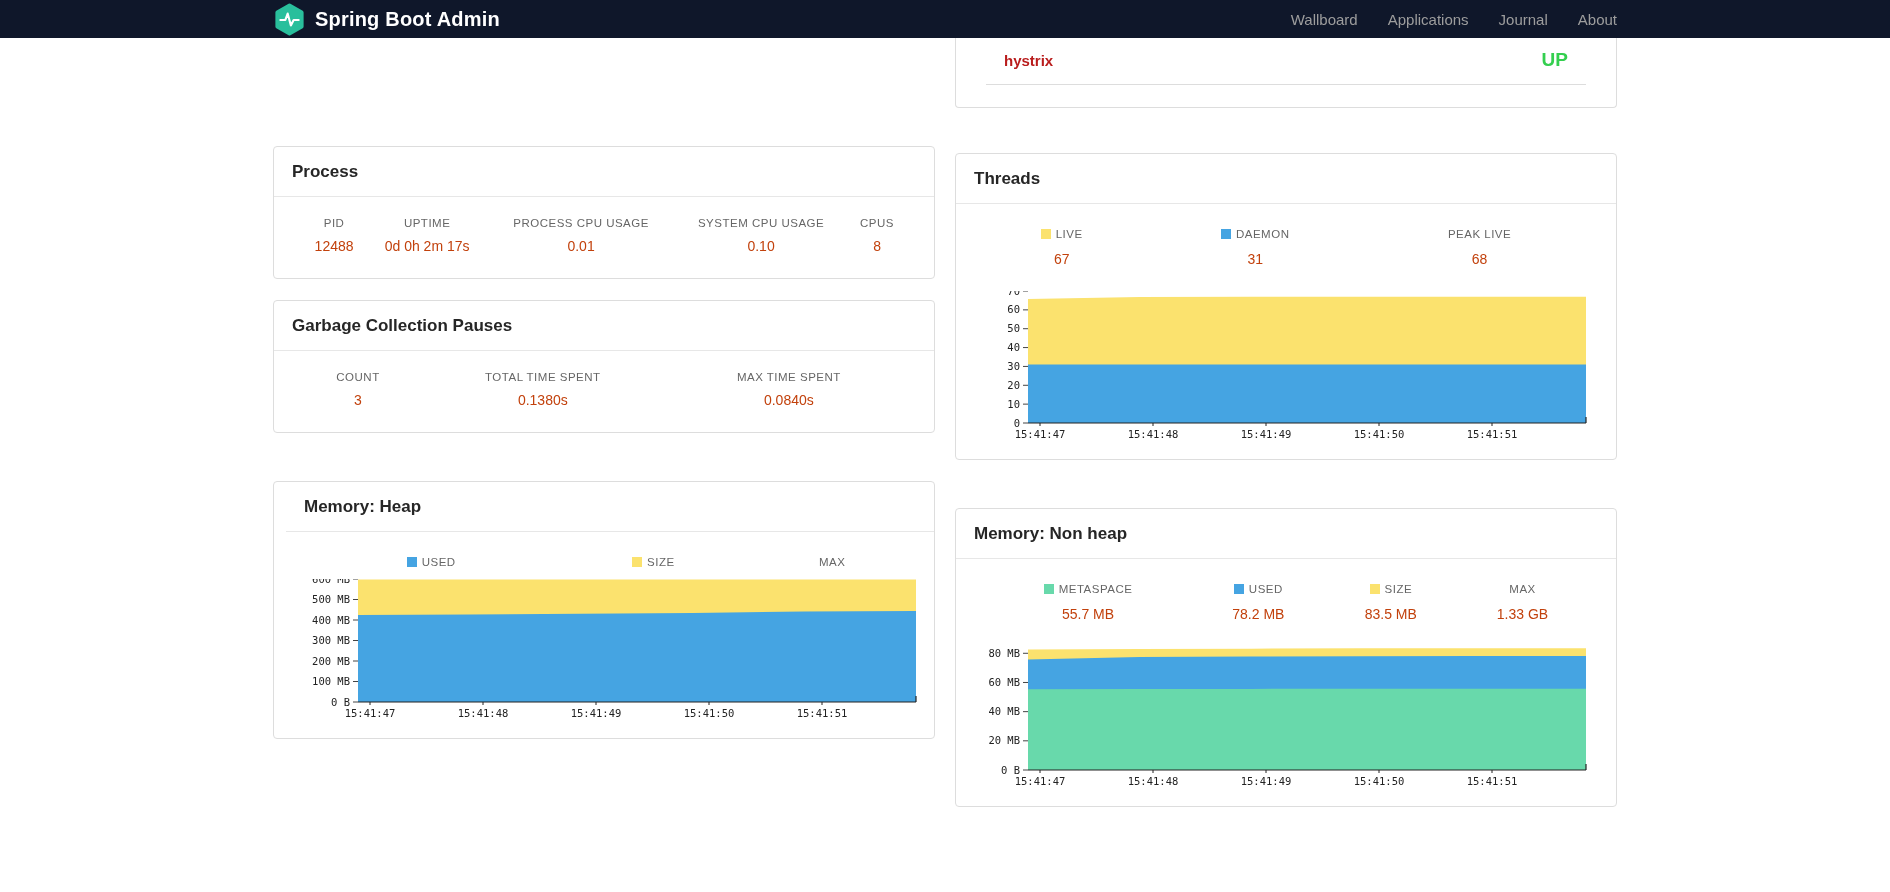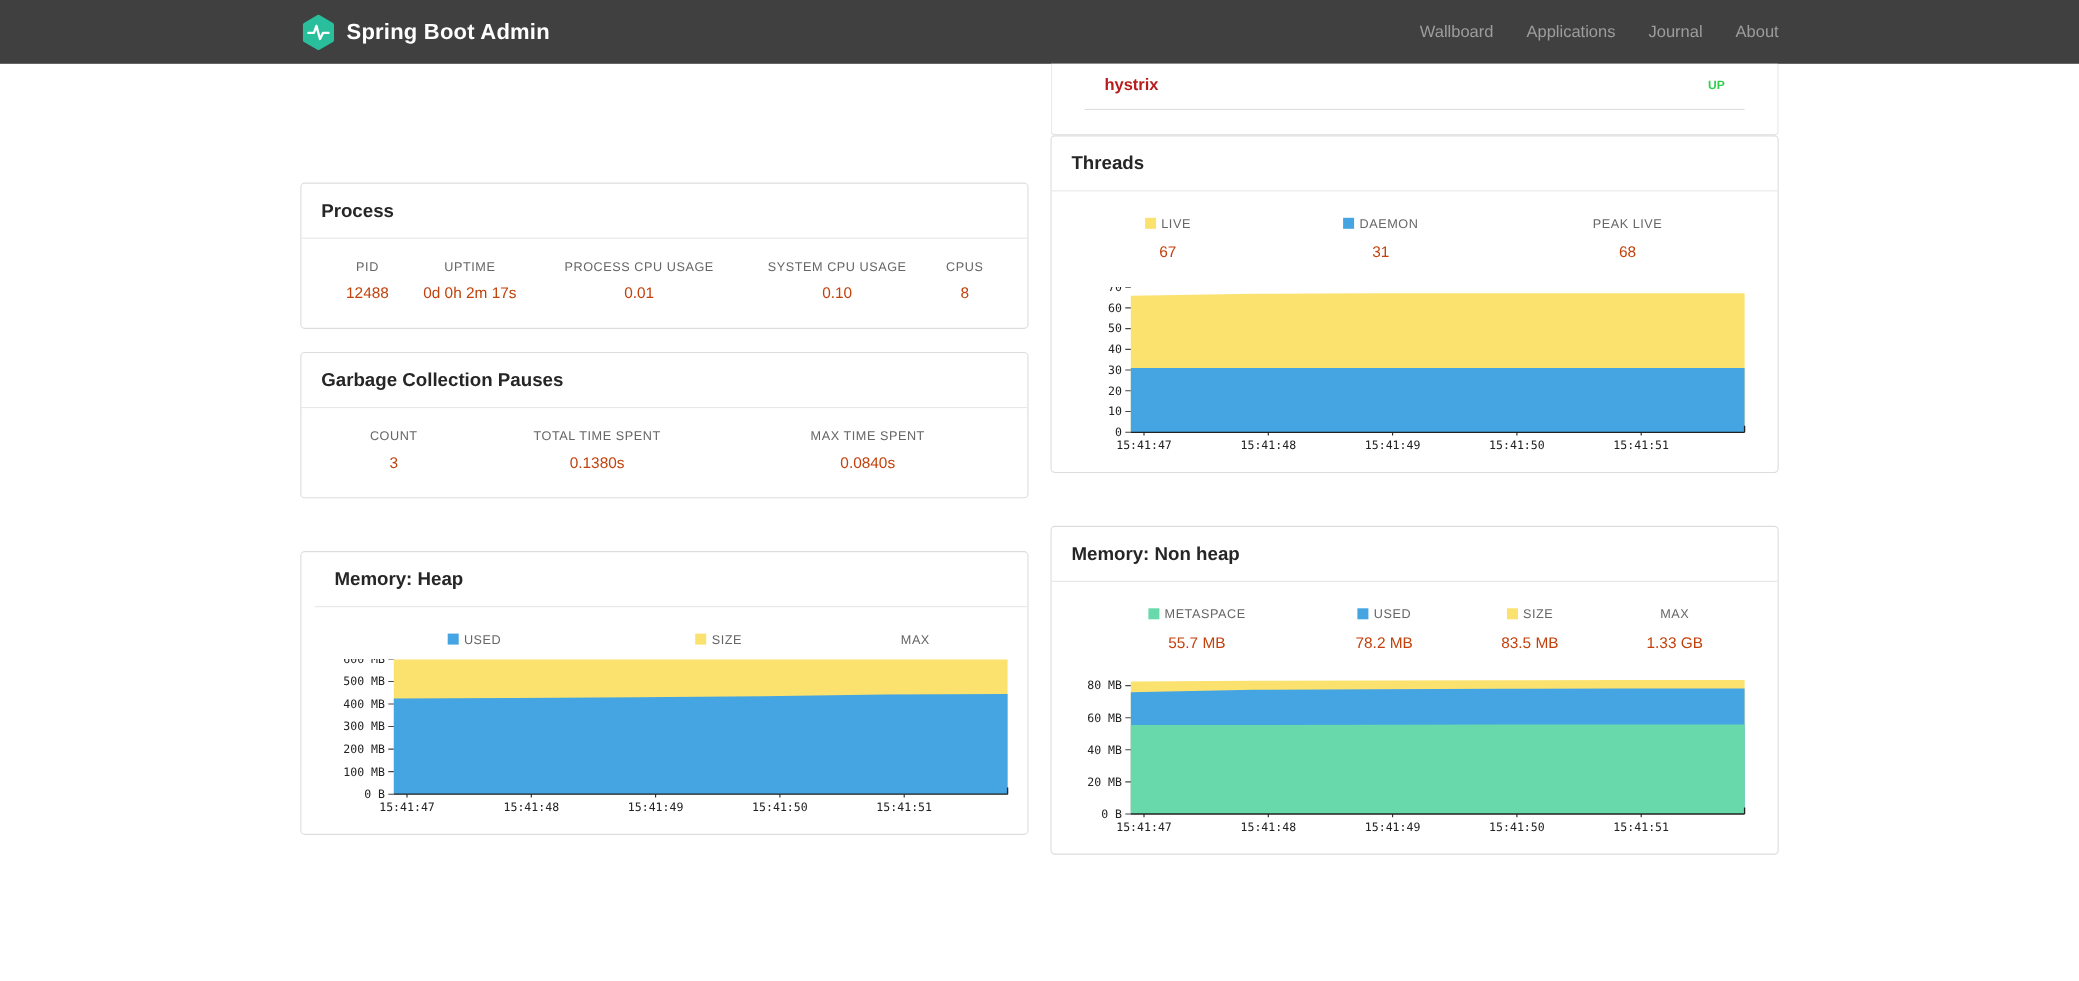--- a/index.html
+++ b/index.html
@@ -5,21 +5,21 @@
   * { box-sizing: border-box; margin: 0; padding: 0; }
   html, body { background: #fff; }
   body {
     width: 1890px; height: 892px; overflow: hidden;
     font-family: "Liberation Sans", sans-serif;
     color: #444;
   }
   .container { width: 1344px; margin: 0 auto; }
 
   
-  .navbar { height: 58px; background: #404040; }
+  .navbar { height: 38px; background: #0f172a; }
   .navbar-inner { display: flex; align-items: center; justify-content: space-between; height: 100%; }
   .brand { display: flex; align-items: center; gap: 9px; text-decoration: none; cursor: pointer; }
   .brand-icon svg { display: block; }
   .brand-text { color: #fff; font-size: 20px; font-weight: 700; letter-spacing: .2px; }
   .nav { display: flex; align-items: center; }
   .nav a { color: #9d9d9d; font-size: 15px; text-decoration: none; padding: 0 15px; cursor: pointer; }
   .nav a:last-child { padding-right: 0; }
 
   
   .columns { display: flex; gap: 20px; align-items: flex-start; }
@@ -27,31 +27,31 @@
 
   
   .panel { background: #fff; border: 1px solid #ddd; border-radius: 4px; }
   .panel-heading {
     padding: 15px 18px 14px; font-size: 17px; font-weight: 700; color: #262626;
     border-bottom: 1px solid #e7e7e7;
   }
   .panel-process  { margin-top: 108px; }
   .panel-gc       { margin-top: 21px; }
   .panel-heap     { margin-top: 48px; padding-left: 12px; }
-  .panel-threads  { }
+  .panel-threads  { margin-top: 45px; }
   .panel-nonheap  { margin-top: 48px; }
 
   
   .panel-apps { border-top: none; border-radius: 0 0 4px 4px; }
   .app-row {
     display: flex; justify-content: space-between; align-items: center;
     margin: 0 30px; padding: 11px 18px 13px; border-bottom: 1px solid #ddd; cursor: pointer;
   }
   .app-name { font-size: 15px; font-weight: 700; color: #b91c1c; }
-  .app-status { font-size: 11px; font-weight: 700; }
+  .app-status { font-size: 19px; font-weight: 700; }
   .app-spacer { height: 22px; }
 
   
   .metrics { padding: 0 28px; }
   .metrics-table { width: 100%; border-collapse: collapse; table-layout: auto; }
   .metrics-table td { text-align: center; padding-left: 6px; padding-right: 6px; vertical-align: middle; }
   .labels-row td { padding-top: 20px; padding-bottom: 9px; }
   .values-row td { padding-bottom: 24px; }
   .m-label { font-size: 11.5px; color: #666; letter-spacing: .5px; white-space: nowrap; }
   .m-value { font-size: 14px; color: #c2410c; white-space: nowrap; }

